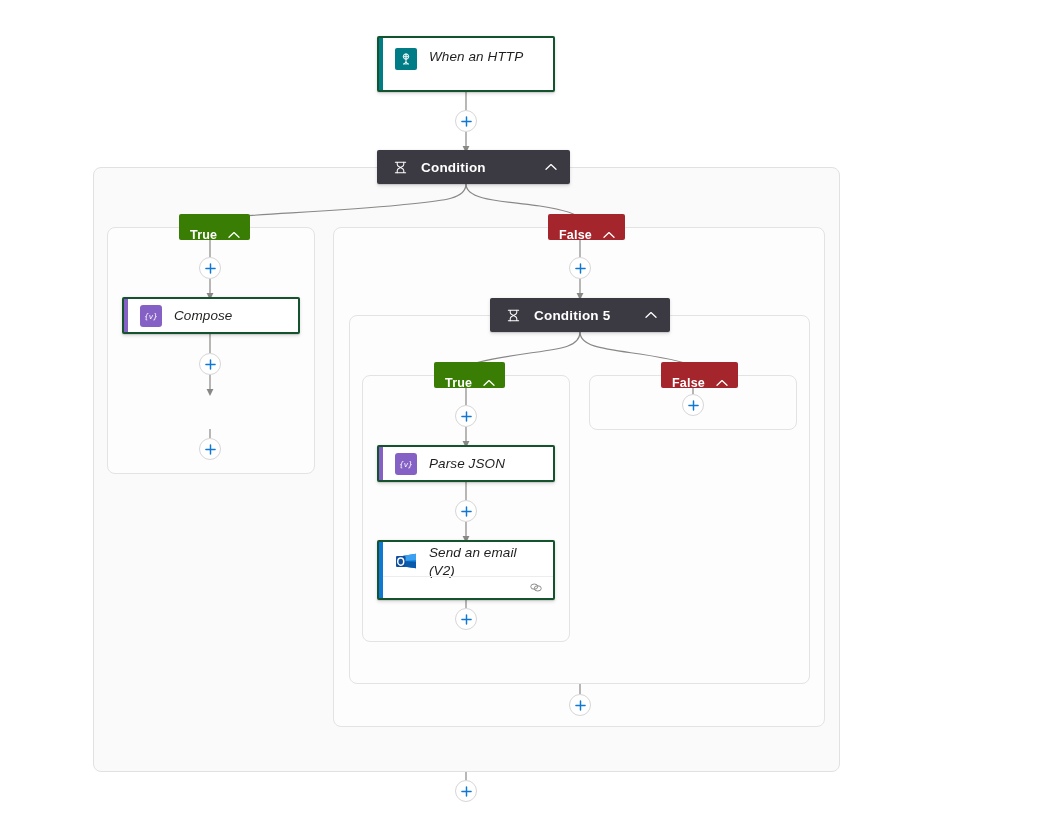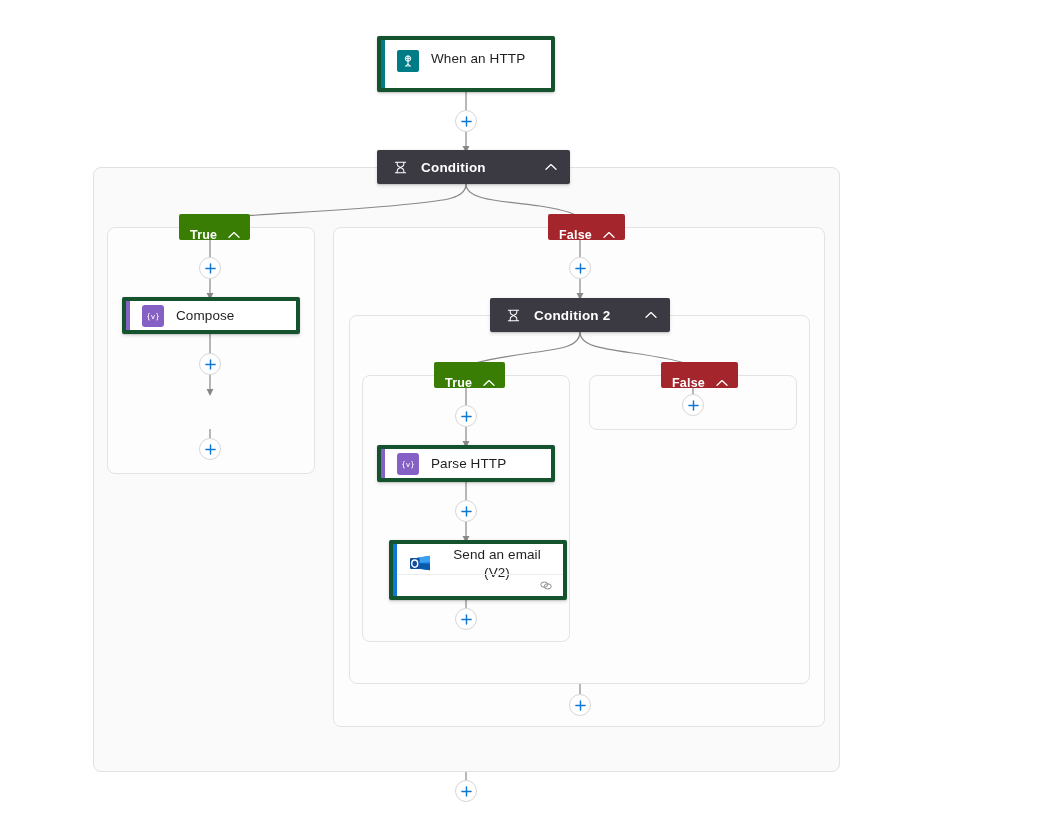--- a/index.html
+++ b/index.html
@@ -38,25 +38,26 @@
     position: absolute;
     left: 0; top: 0;
     width: 1054px; height: 836px;
     pointer-events: none;
   }
 
   
   .card {
     position: absolute;
     background: #ffffff;
-    border: 4px solid #14532d;
+    border: 2px solid #14532d;
     border-radius: 2px;
     box-shadow: 0 1.6px 3.6px rgba(0,0,0,.13), 0 .3px .9px rgba(0,0,0,.11);
     box-sizing: border-box;
     overflow: hidden;
+    font-style: italic;
   }
   .card .accent {
     position: absolute;
     left: 0; top: 0; bottom: 0;
     width: 4px;
   }
   .card-row {
     display: flex;
     align-items: center;
     padding: 0 12px 0 16px;
@@ -275,21 +276,21 @@
 
 
   <div class="cond-node" style="left:490px; top:298px; width:180px; height:34px;">
     <div class="cond-icon">
       <svg width="15" height="15" viewBox="0 0 16 16" aria-hidden="true">
         <path d="M2.5 2.5 h11 M4.5 2.5 v2.4 c0 2.2 2.2 2.4 3.5 3.1 c1.3 .7 3.5 .9 3.5 3.1 v2.4
                  M2.5 13.5 h11" fill="none" stroke="#ffffff" stroke-width="1.1" stroke-linecap="round"></path>
         <path d="M11.5 2.5 v2.4 c0 2.2 -2.2 2.4 -3.5 3.1 c-1.3 .7 -3.5 .9 -3.5 3.1 v2.4" fill="none" stroke="#ffffff" stroke-width="1.1" stroke-linecap="round"></path>
       </svg>
     </div>
-    <span class="cond-title">Condition 2</span>
+    <span class="cond-title">Condition 5</span>
     <span class="chev">
       <svg width="12" height="8" viewBox="0 0 12 8" aria-hidden="true">
         <path d="M1 6.2 L6 1.6 L11 6.2" fill="none" stroke="#ffffff" stroke-width="1.3" stroke-linecap="round" stroke-linejoin="round"></path>
       </svg>
     </span>
   </div>
 
   <div class="branch-label bl-true" style="left:434px; top:362px;">
     <span>True</span>
     <span class="chev">
@@ -309,25 +310,25 @@
   </div>
 
   <div class="card" style="left:377px; top:445px; width:178px; height:37px;">
     <div class="accent" style="background:#8661c5;"></div>
     <div class="card-row">
       <div class="card-icon" style="background:#8661c5; border-radius:3px;">
         <svg width="16" height="14" viewBox="0 0 18 14" aria-hidden="true">
           <text x="9" y="10.5" text-anchor="middle" font-family="DejaVu Sans Mono, monospace" font-size="8.5" fill="#ffffff">{v}</text>
         </svg>
       </div>
-      <span class="card-title">Parse HTTP</span>
-    </div>
-  </div>
-
-  <div class="card card-has-footer" style="left:389px; top:540px; width:178px; height:60px;text-align:center;">
+      <span class="card-title">Parse JSON</span>
+    </div>
+  </div>
+
+  <div class="card card-has-footer" style="left:377px; top:540px; width:178px; height:60px;">
     <div class="accent" style="background:#0f78d4;"></div>
     <div class="card-row">
       <div class="card-icon">
         <svg width="22" height="20" viewBox="0 0 24 22" aria-hidden="true">
           <path d="M9 4 L23 2 L23 18 L9 16 Z" fill="#0f78d4"></path>
           <path d="M9 4 L23 2 L23 9 L9 10 Z" fill="#3ca0f0"></path>
           <path d="M9 16 L23 18 L23 11 L9 10 Z" fill="#0a5aab"></path>
           <rect x="1" y="4.5" width="10.5" height="12" rx="1.2" fill="#0f4f9e"></rect>
           <ellipse cx="6.2" cy="10.5" rx="3.3" ry="4" fill="none" stroke="#ffffff" stroke-width="1.6"></ellipse>
         </svg>

